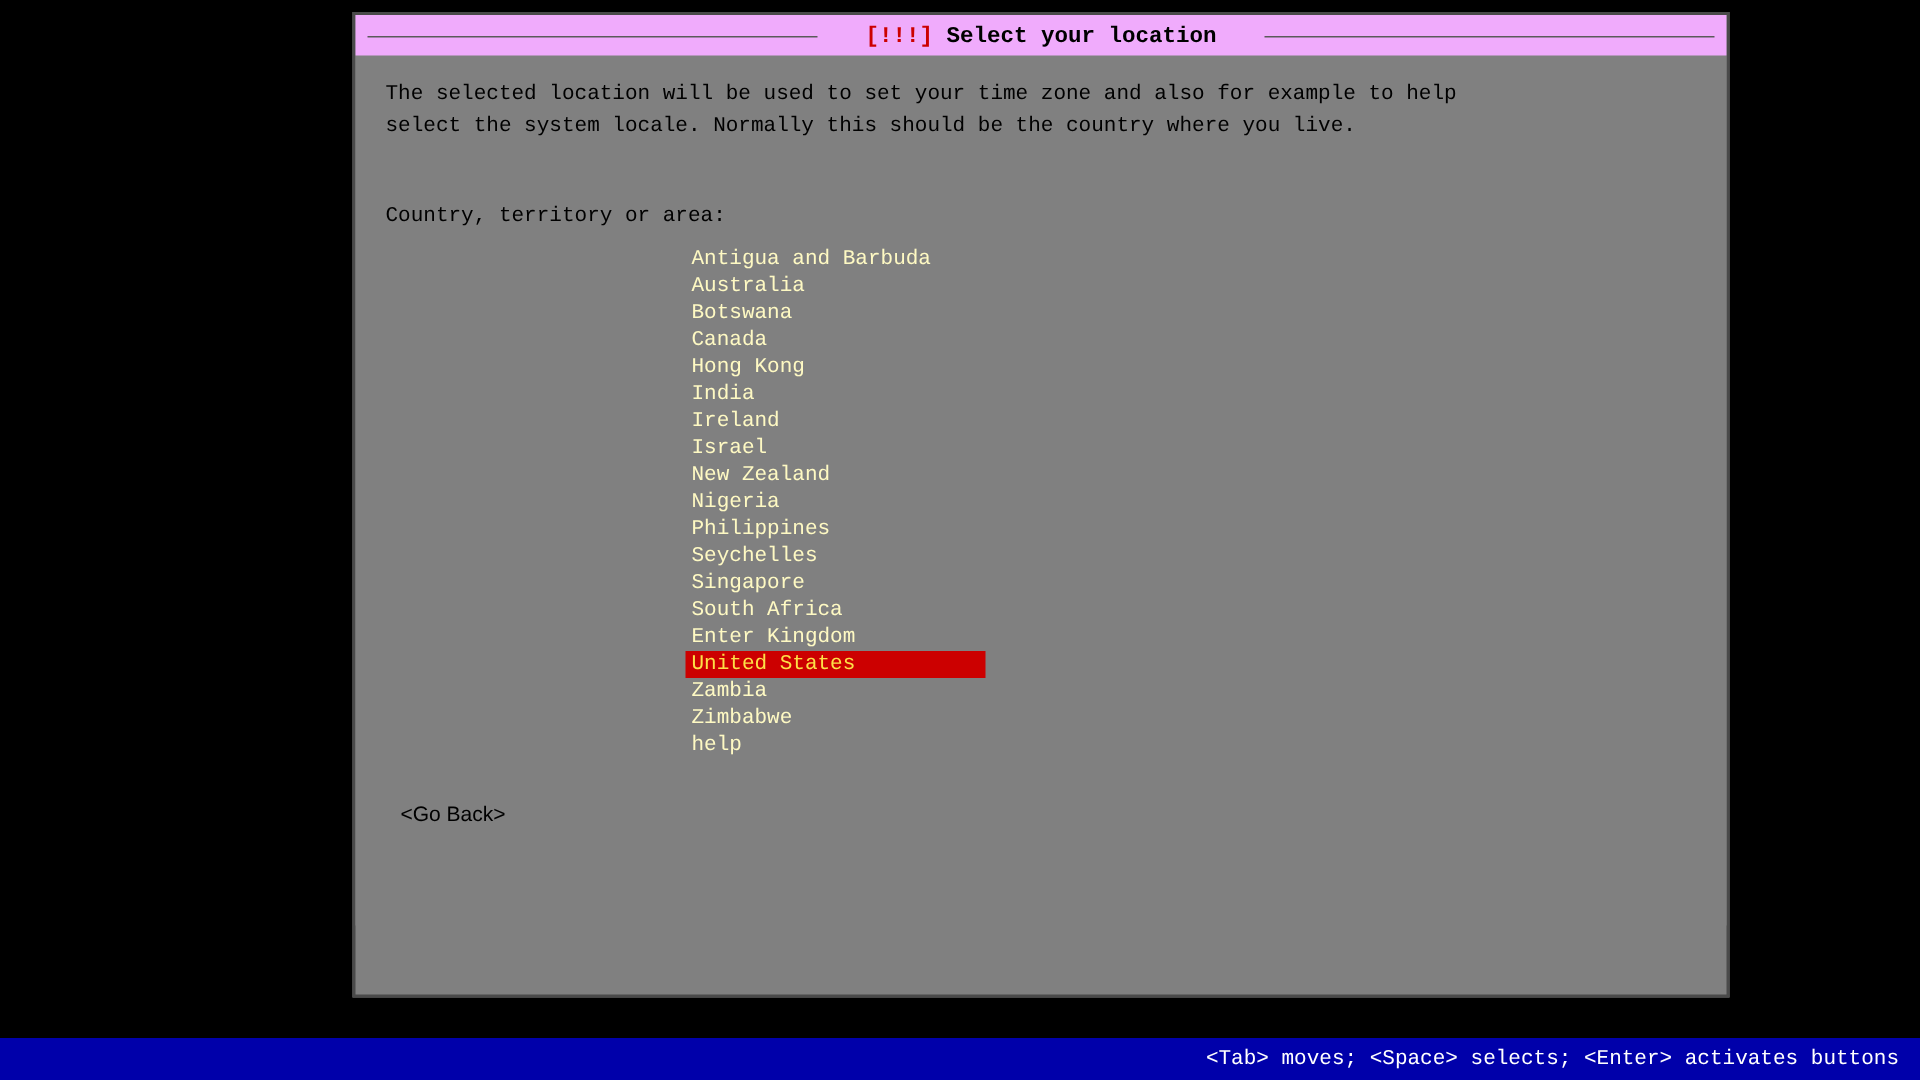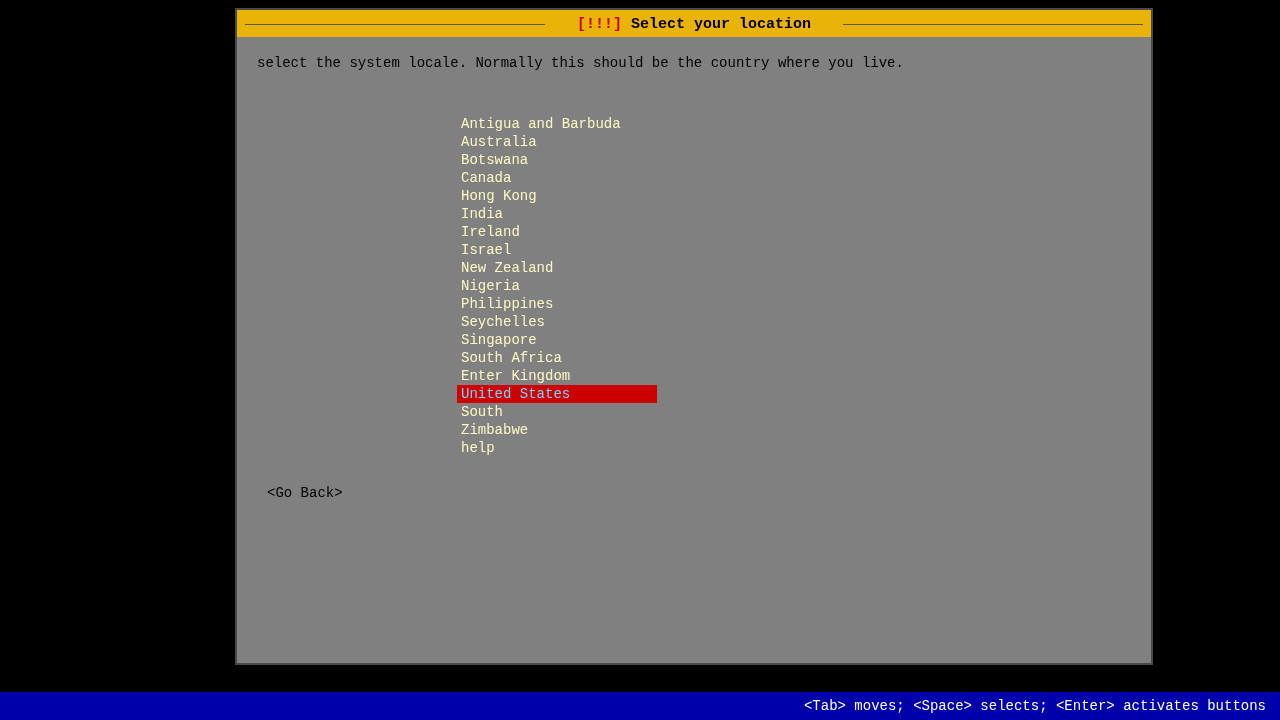--- a/index.html
+++ b/index.html
@@ -72,35 +72,35 @@
       color: #fef9c3;
       font-size: 14px;
       font-family: 'Courier New', Courier, monospace;
       padding: 1px 4px;
       cursor: pointer;
       width: 200px;
     }
 
     .country-item.selected {
       background-color: #cc0000;
-      color: #7dd3fc;
+      color: #fde047;
     }
 
     .buttons-row {
       margin-top: 20px;
       padding: 8px 10px;
       display: flex;
       align-items: center;
       gap: 20px;
     }
 
     .btn {
       color: #000000;
       font-size: 14px;
-      font-family: Liberation Mono, monospace;
+      font-family: Liberation Sans, sans-serif;
       background: none;
       border: none;
       cursor: pointer;
     }
 
     .status-bar {
       position: absolute;
       bottom: 0;
       left: 0;
       width: 1280px;
@@ -120,21 +120,21 @@
       bottom: 55px;
       background: #808080;
       border: 2px solid #4a4a4a;
     }
 
     .title-bar-row {
       display: flex;
       align-items: center;
       justify-content: center;
       padding: 6px 0 4px 0;
-      background: #eab308;
+      background: #f0abfc;
       position: relative;
       gap: 24px;
     }
 
     .title-bar-line {
       flex: 1;
       height: 1px;
       background: #5a5a5a;
       margin: 0 8px;
     }
@@ -151,43 +151,45 @@
       <div class="title-bar-line"></div>
       <span class="title-text">
         <span style="color:#cc0000;">[!!!]</span><span style="color:#000000;"> Select your location</span>
       </span>
       <div class="title-bar-line"></div>
     </div>
 
     <div class="dialog-content">
 
       <div class="description-text">
+        <div>The selected location will be used to set your time zone and also for example to help</div>
         <div>select the system locale. Normally this should be the country where you live.</div>
         <br>
       </div>
 
+      <div class="country-label">Country, territory or area:</div>
 
       <div class="country-list" id="country-list">
       <div class="country-item">Antigua and Barbuda</div>
           <div class="country-item">Australia</div>
           <div class="country-item">Botswana</div>
           <div class="country-item">Canada</div>
           <div class="country-item">Hong Kong</div>
           <div class="country-item">India</div>
           <div class="country-item">Ireland</div>
           <div class="country-item">Israel</div>
           <div class="country-item">New Zealand</div>
           <div class="country-item">Nigeria</div>
           <div class="country-item">Philippines</div>
           <div class="country-item">Seychelles</div>
           <div class="country-item">Singapore</div>
           <div class="country-item">South Africa</div>
           <div class="country-item">Enter Kingdom</div>
           <div class="country-item selected">United States</div>
-          <div class="country-item">South</div>
+          <div class="country-item">Zambia</div>
           <div class="country-item">Zimbabwe</div>
           <div class="country-item">help</div>
         </div>
 
       <div class="buttons-row">
         <button class="btn">&lt;Go Back&gt;</button>
       </div>
 
     </div>
   </div>

